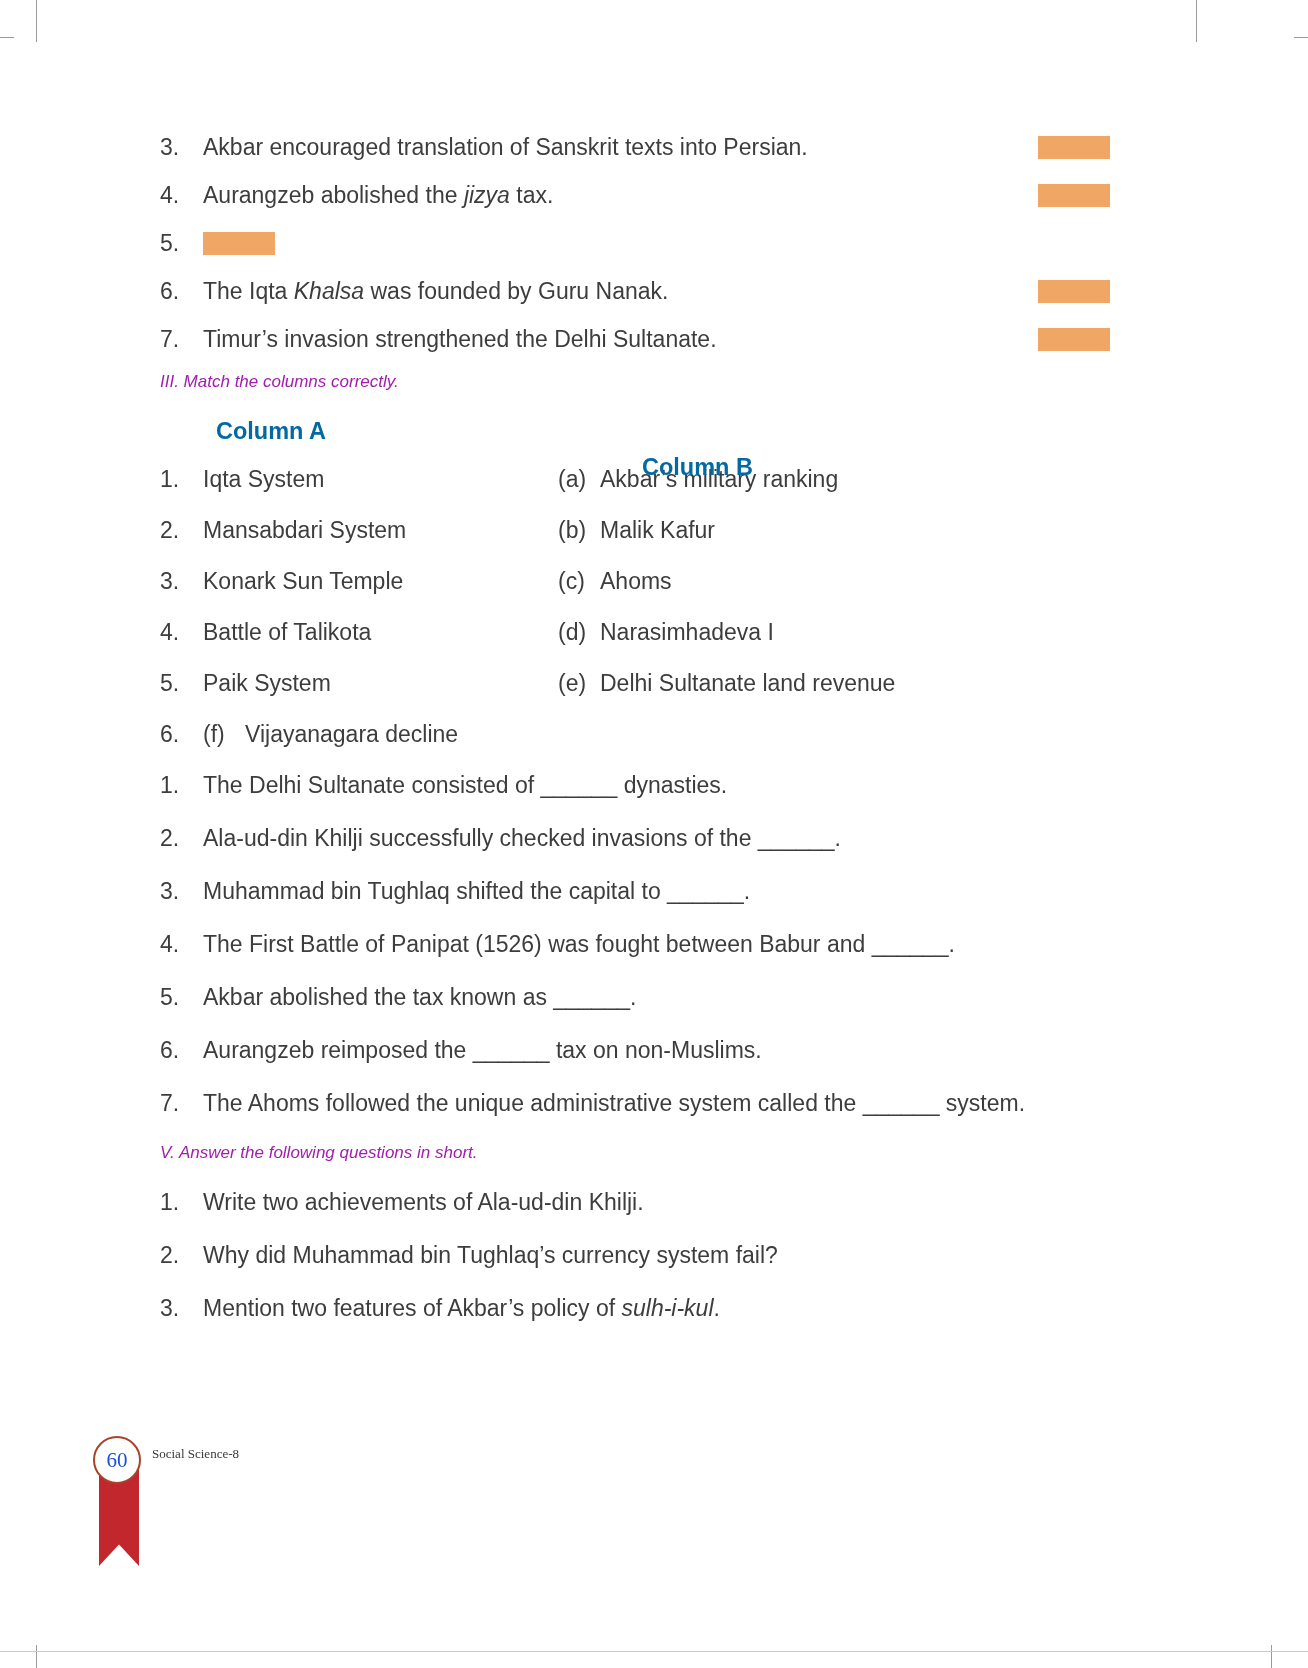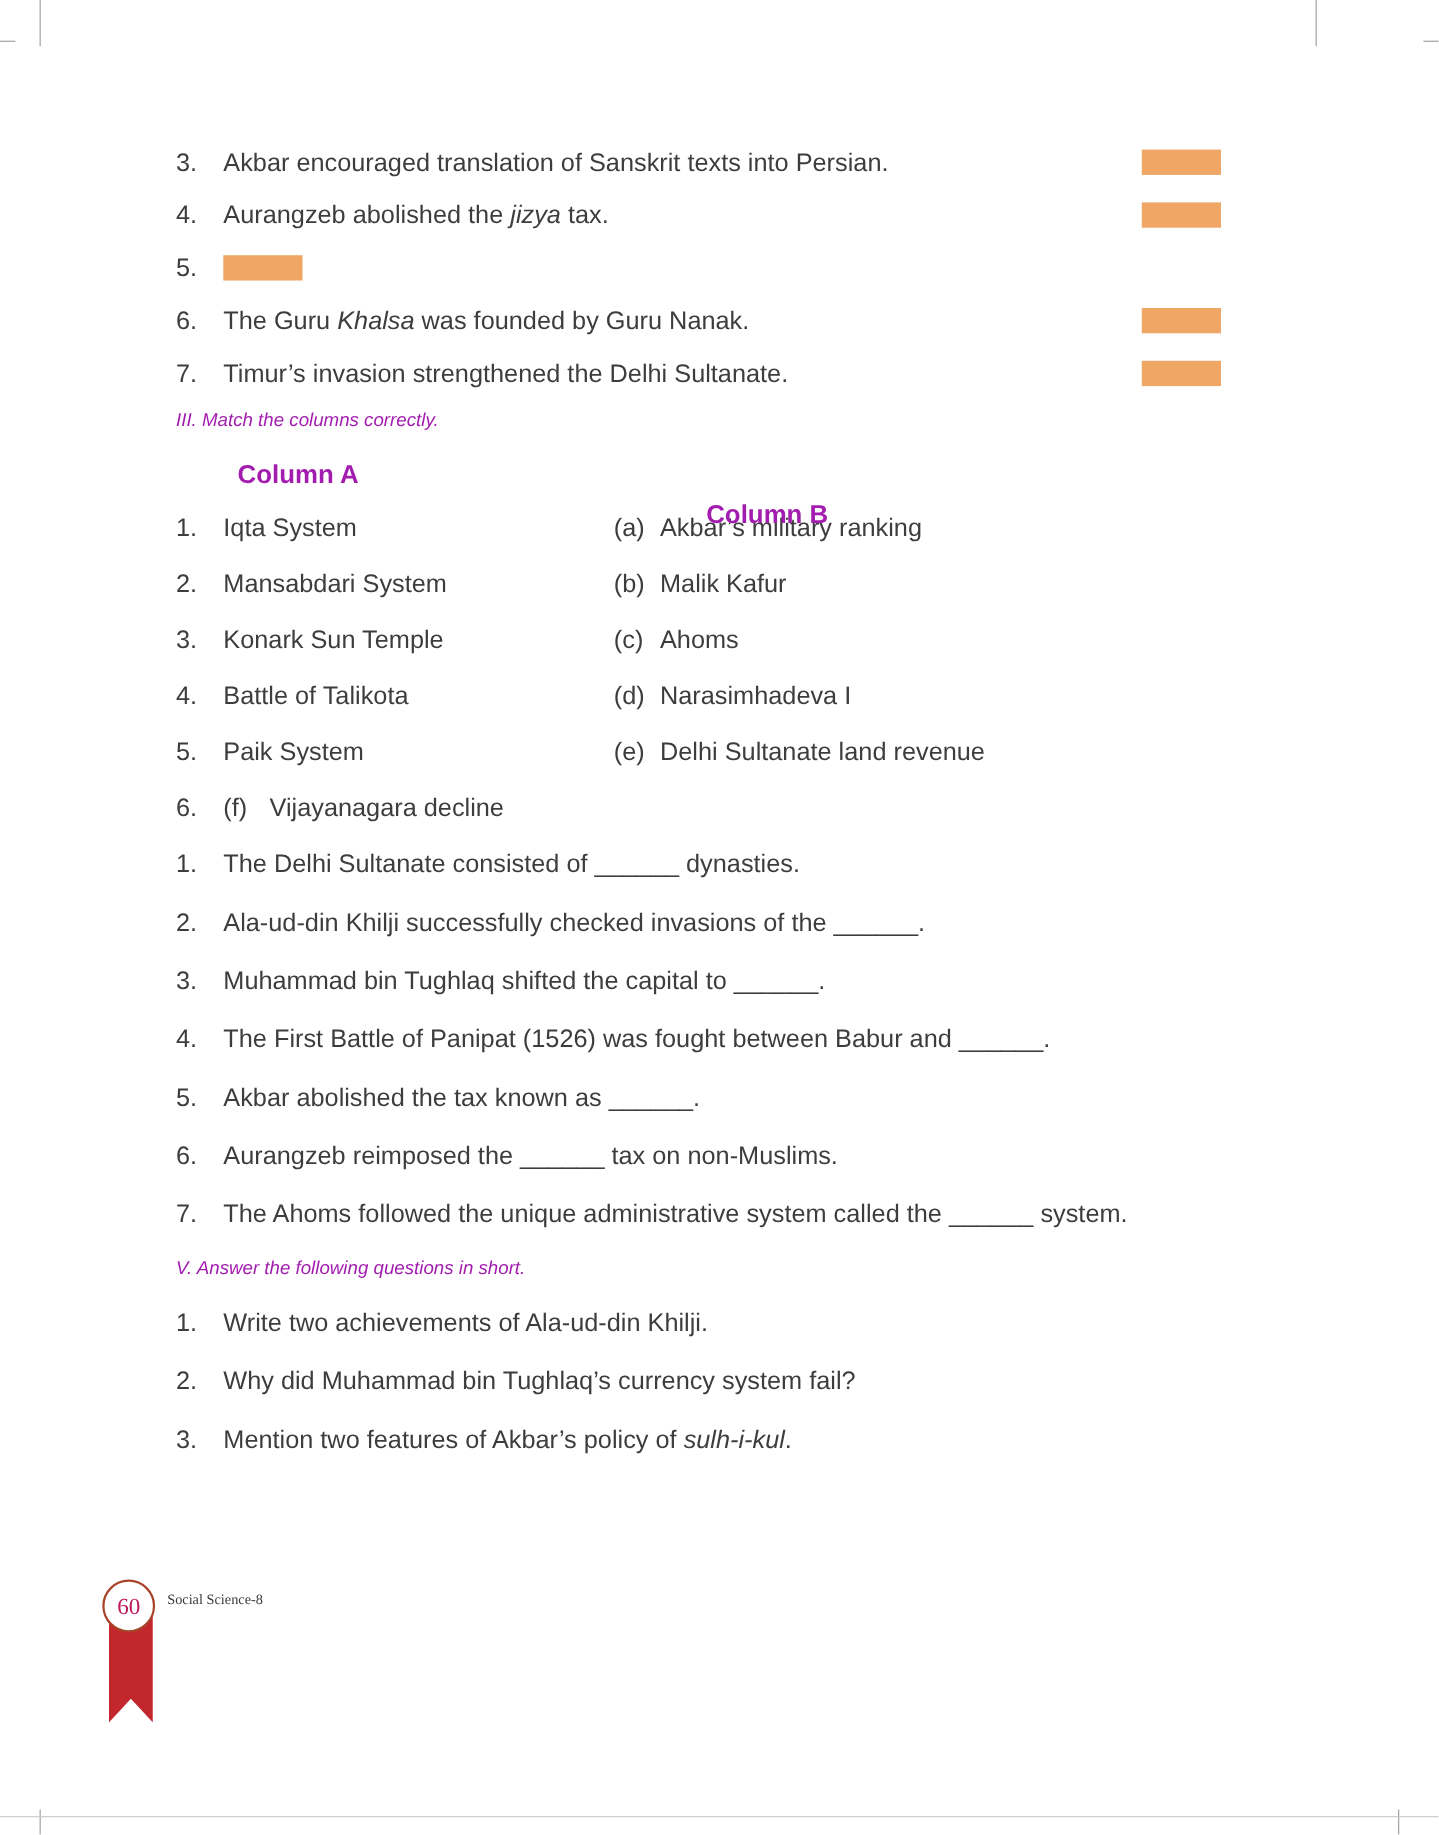--- a/index.html
+++ b/index.html
@@ -13,21 +13,21 @@
   
   .tf-row { display:flex; align-items:center; height:30px; margin-bottom:18px; font-size:23px; }
   .num { flex:0 0 43px; }
   .tf-text { flex:1; }
   .answer-blank { flex:0 0 72px; height:23px; background:var(--blank, #f0a665); }
 
   
   .sec-heading { font-size:17px; font-weight:normal; font-style:italic; margin:16px 0 26px 0; color:#a21caf; }
 
   
-  .match-headers { position:relative; height:30px; margin-bottom:18px; font-weight:bold; font-size:23.5px; color:#a21caf; }
+  .match-headers { position:relative; height:30px; margin-bottom:18px; font-weight:bold; font-size:23.5px; color:#0369a1; }
   .colA { position:absolute; left:56px; }
   .colB { position:absolute; left:482px;margin-top:36px; }
   .match-row { display:flex; height:30px; margin-bottom:21px; font-size:23px; }
   .match-a { flex:0 0 355px; }
   .match-letter { flex:0 0 42px; }
   .match-b { flex:1; }
 
   
   .fill-row, .short-row { display:flex; height:30px; margin-bottom:23px; font-size:23px; }
   .q-text { flex:1; }
@@ -38,21 +38,21 @@
   .footer-line { position:absolute; left:0; right:0; top:1651px; height:1px; background:#c9c9c9; }
   .ribbon {
     position:absolute; left:99px; top:1458px; width:40px; height:108px;
     background:var(--ribbon, #c1272d);
     clip-path:polygon(0 0, 100% 0, 100% 100%, 50% 80%, 0 100%);
   }
   .badge {
     position:absolute; left:93px; top:1436px; width:48px; height:48px; border-radius:50%;
     background:#fff; border:2px solid #a8432a;
     display:flex; align-items:center; justify-content:center;
-    font-family:"Liberation Serif", serif; font-size:21px; color:#be185d;
+    font-family:"Liberation Serif", serif; font-size:21px; color:#1d4ed8;
   }
   .book-title {
     position:absolute; left:152px; top:1446px;
     font-family:"Liberation Serif", serif; font-size:13px; color:#3a3a3a;
   }
 
   
   .mark { position:absolute; background:#9a9a9a; }
   .m-tl-v { left:36px; top:0; width:1px; height:42px; }
   .m-tl-h { left:0; top:37px; width:14px; height:1px; }
@@ -85,21 +85,21 @@
           <span class="num">4.</span>
           <span class="tf-text"><span>Aurangzeb abolished the </span><i>jizya</i><span> tax.</span></span>
           <span class="answer-blank"></span>
         </div>
         <div class="tf-row">
           <span class="num">5.</span>
           <span class="answer-blank"></span>
         </div>
         <div class="tf-row">
           <span class="num">6.</span>
-          <span class="tf-text"><span>The Guru </span><i>Khalsa</i><span> was founded by Guru Nanak.</span></span>
+          <span class="tf-text"><span>The Iqta </span><i>Khalsa</i><span> was founded by Guru Nanak.</span></span>
           <span class="answer-blank"></span>
         </div>
         <div class="tf-row">
           <span class="num">7.</span>
           <span class="tf-text"><span>Timur’s invasion strengthened the Delhi Sultanate.</span></span>
           <span class="answer-blank"></span>
         </div>
       </section>
 
     <h3 class="sec-heading">III. Match the columns correctly.</h3>

